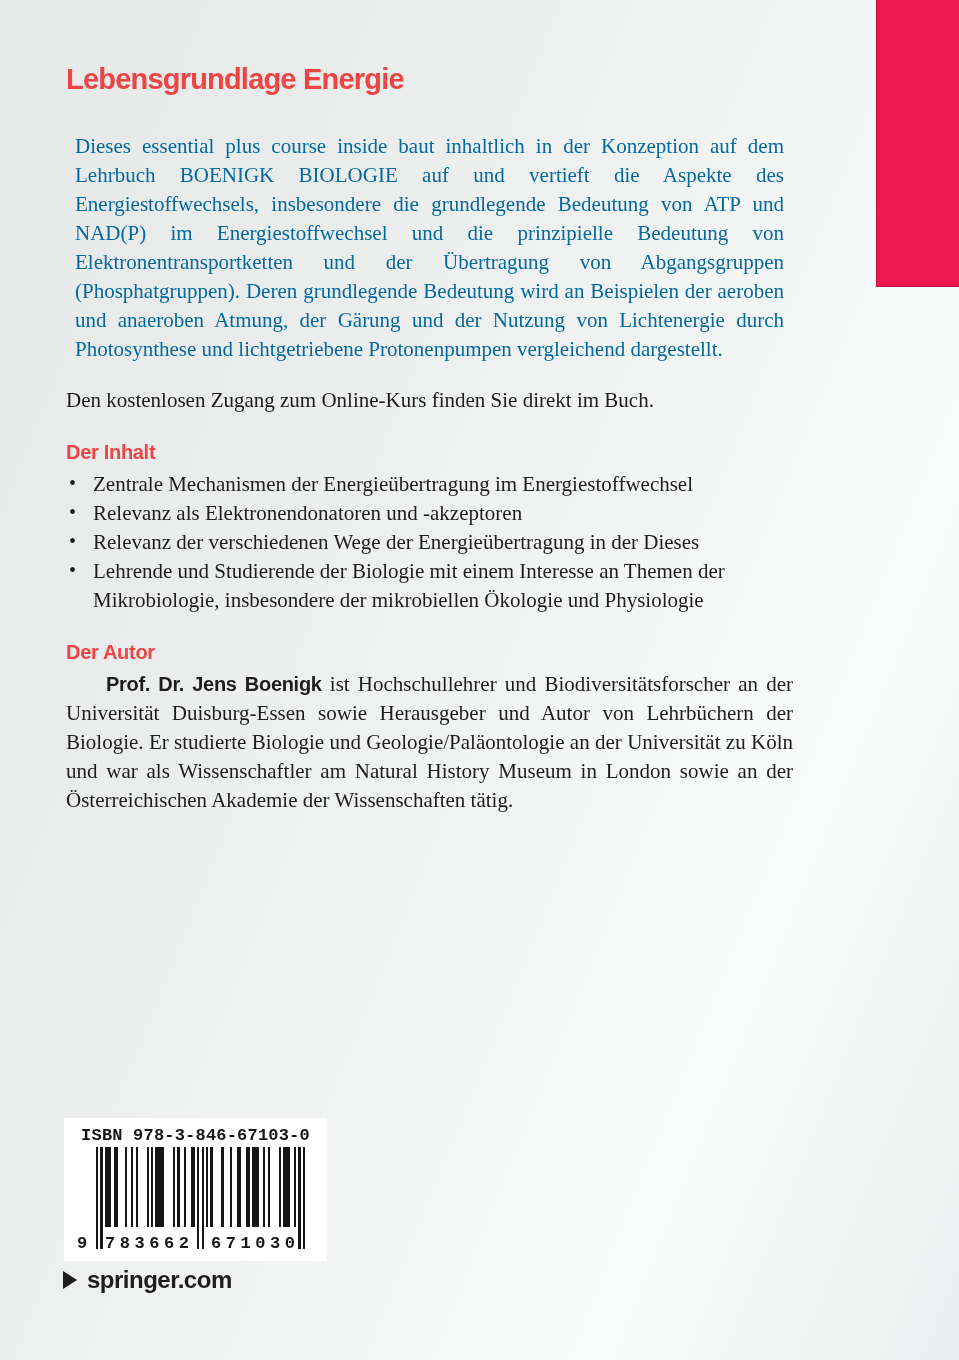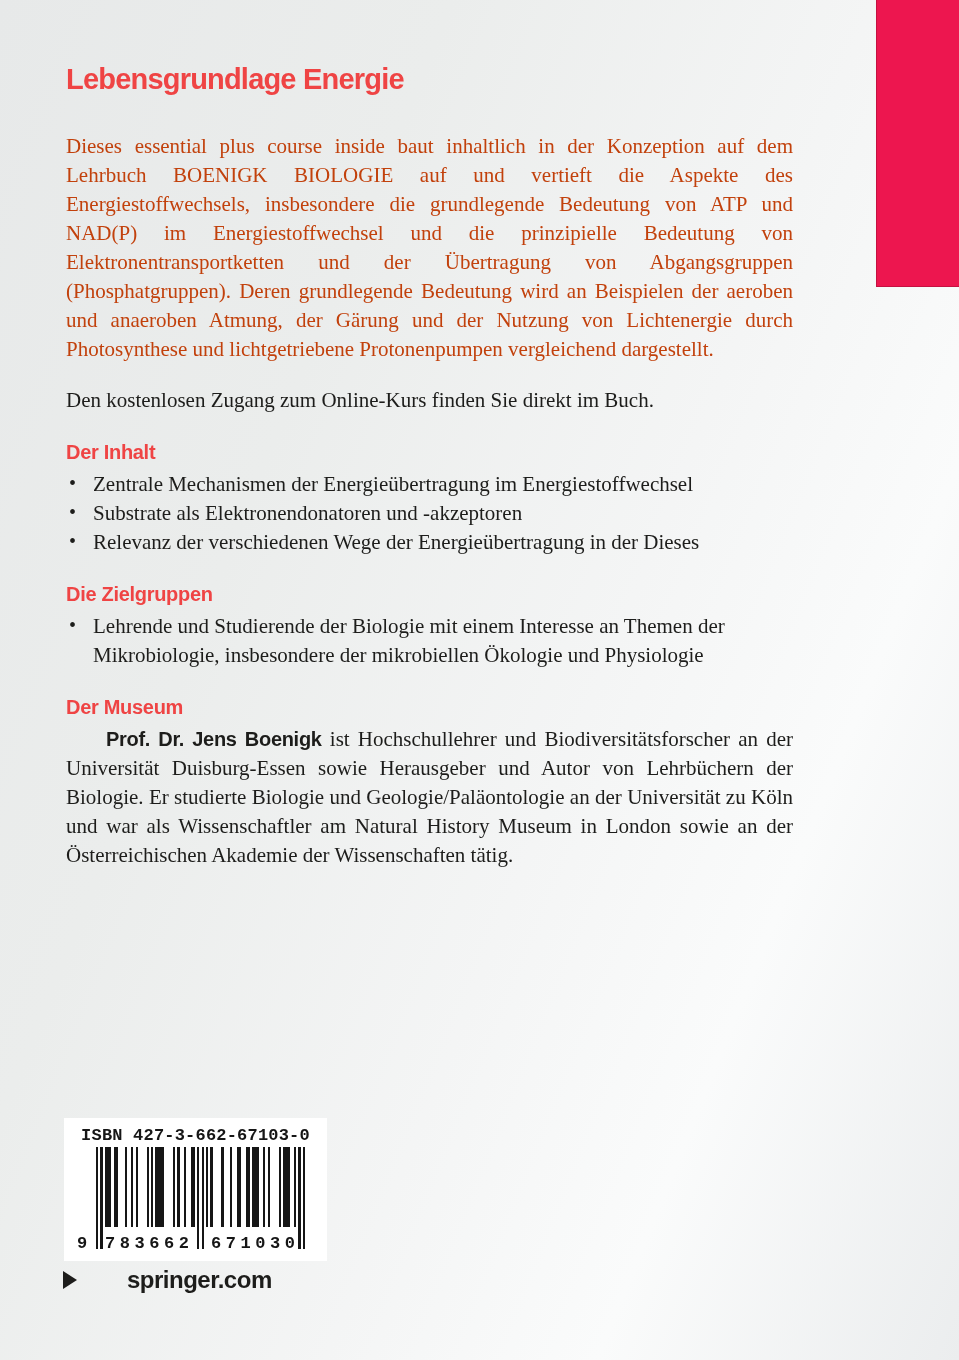--- a/index.html
+++ b/index.html
@@ -23,25 +23,25 @@
   h1.cover-title {
     font-family: "Liberation Sans", sans-serif;
     font-weight: 700;
     font-size: 29px;
     letter-spacing: -0.8px;
     color: #ef4444;
     margin: 0 0 36px 0;
     line-height: 1.1;
   }
   p.desc {
-    margin: 0;
+    margin: 9px;
     font-size: 21px;
     line-height: 29px;
     text-align: justify;
-    color: #c2410c;
+    color: #0369a1;
   }
   p.access {
     margin: 22px 0 0 0;
     font-size: 21px;
     line-height: 29px;
   }
   h2.sec-heading {
     font-family: "Liberation Sans", sans-serif;
     font-weight: 700;
     font-size: 20px;
@@ -98,21 +98,21 @@
   }
   .ean-wrap { margin-left: 8px; }
   .bdigit {
     font-family: "Liberation Mono", monospace;
     font-size: 17px;
     font-weight: 700;
     fill: #161616;
   }
   .springer-line {
     position: absolute; left: 63px; top: 1266px;
-    display: flex; align-items: center; gap: 40px;
+    display: flex; align-items: center;
   }
   .springer-arrow {
     width: 0; height: 0;
     border-left: 14px solid #1d1d1b;
     border-top: 9px solid transparent;
     border-bottom: 9px solid transparent;
     margin-right: 10px;
   }
   .springer-text {
     font-family: "Liberation Sans", sans-serif;
@@ -130,35 +130,34 @@
 <div class="content">
   <h1 class="cover-title">Lebensgrundlage Energie</h1>
 
   <p class="desc">Dieses essential plus course inside baut inhaltlich in der Konzeption auf dem Lehrbuch BOENIGK BIOLOGIE auf und vertieft die Aspekte des Energiestoffwechsels, insbesondere die grundlegende Bedeutung von ATP und NAD(P) im Energiestoffwechsel und die prinzipielle Bedeutung von Elektronentransportketten und der Übertragung von Abgangsgruppen (Phosphatgruppen). Deren grundlegende Bedeutung wird an Beispielen der aeroben und anaeroben Atmung, der Gärung und der Nutzung von Lichtenergie durch Photosynthese und lichtgetriebene Protonenpumpen vergleichend dargestellt.</p>
 
   <p class="access">Den kostenlosen Zugang zum Online-Kurs finden Sie direkt im Buch.</p>
 
   <h2 class="sec-heading">Der Inhalt</h2>
   <ul class="dot-list">
     <li>Zentrale Mechanismen der Energieübertragung im Energiestoffwechsel</li>
-    <li>Substrate als Elektronendonatoren und -akzeptoren</li>
+    <li>Relevanz als Elektronendonatoren und -akzeptoren</li>
     <li>Relevanz der verschiedenen Wege der Energieübertragung in der Dieses</li>
   </ul>
 
-  <h2 class="sec-heading">Die Zielgruppen</h2>
   <ul class="dot-list">
     <li style="max-width:700px;">Lehrende und Studierende der Biologie mit einem Interesse an Themen der Mikrobiologie, insbesondere der mikrobiellen Ökologie und Physiologie</li>
   </ul>
 
-  <h2 class="sec-heading">Der Museum</h2>
+  <h2 class="sec-heading">Der Autor</h2>
   <p class="author-bio"><span class="author-name">Prof. Dr. Jens Boenigk</span> <span>ist Hochschullehrer und Biodiversitätsforscher an der Universität Duisburg-Essen sowie Herausgeber und Autor von Lehrbüchern der Biologie. Er studierte Biologie und Geologie/Paläontologie an der Universität zu Köln und war als Wissenschaftler am Natural History Museum in London sowie an der Österreichischen Akademie der Wissenschaften tätig.</span></p>
 </div>
 
 <div class="isbn-box">
-  <div class="isbn-label">ISBN 427-3-662-67103-0</div>
+  <div class="isbn-label">ISBN 978-3-846-67103-0</div>
   <div class="ean-wrap">
     <svg id="ean-svg" width="233" height="106" viewBox="0 0 233 106" shape-rendering="crispEdges" fill="#161616">
         <rect x="24.0" y="0" width="2.2" height="102"></rect>
         <rect x="28.4" y="0" width="2.2" height="102"></rect>
         <rect x="32.8" y="0" width="2.2" height="80"></rect>
         <rect x="35.0" y="0" width="2.2" height="80"></rect>
         <rect x="37.2" y="0" width="2.2" height="80"></rect>
         <rect x="41.6" y="0" width="2.2" height="80"></rect>
         <rect x="43.8" y="0" width="2.2" height="80"></rect>
         <rect x="52.6" y="0" width="2.2" height="80"></rect>

